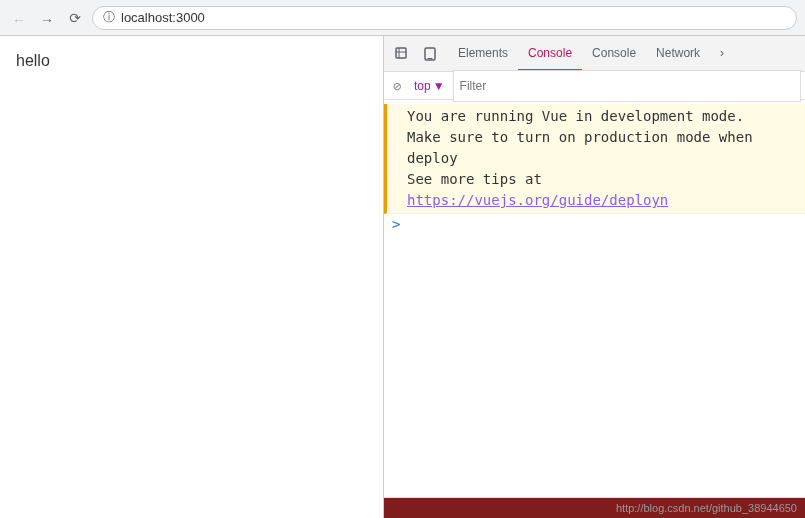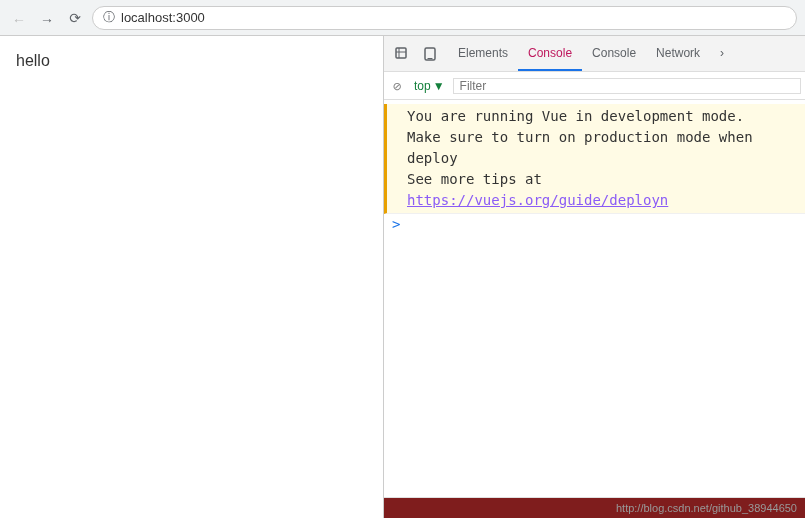--- a/index.html
+++ b/index.html
@@ -123,30 +123,30 @@
     .no-entry-icon {
       width: 18px; height: 18px;
       display: flex; align-items: center; justify-content: center;
       color: #888;
       font-size: 14px;
       cursor: pointer;
     }
     .console-context-select {
       display: flex;
       font-size: 12px;
-      color: #15803d;
+      color: #a21caf;
       font-family: Arial, sans-serif;
       gap: 2px;
       cursor: pointer;
       padding: 0 4px;
     }
     .filter-input {
       flex: 1;
       border: 1px solid #ddd;
-      height: 16px;
+      height: 32px;
       font-size: 12px;
       padding: 0 6px;
       color: #333;
       outline: none;
       font-family: Arial, sans-serif;
     }
 
     
     .console-output {
       flex: 1;

